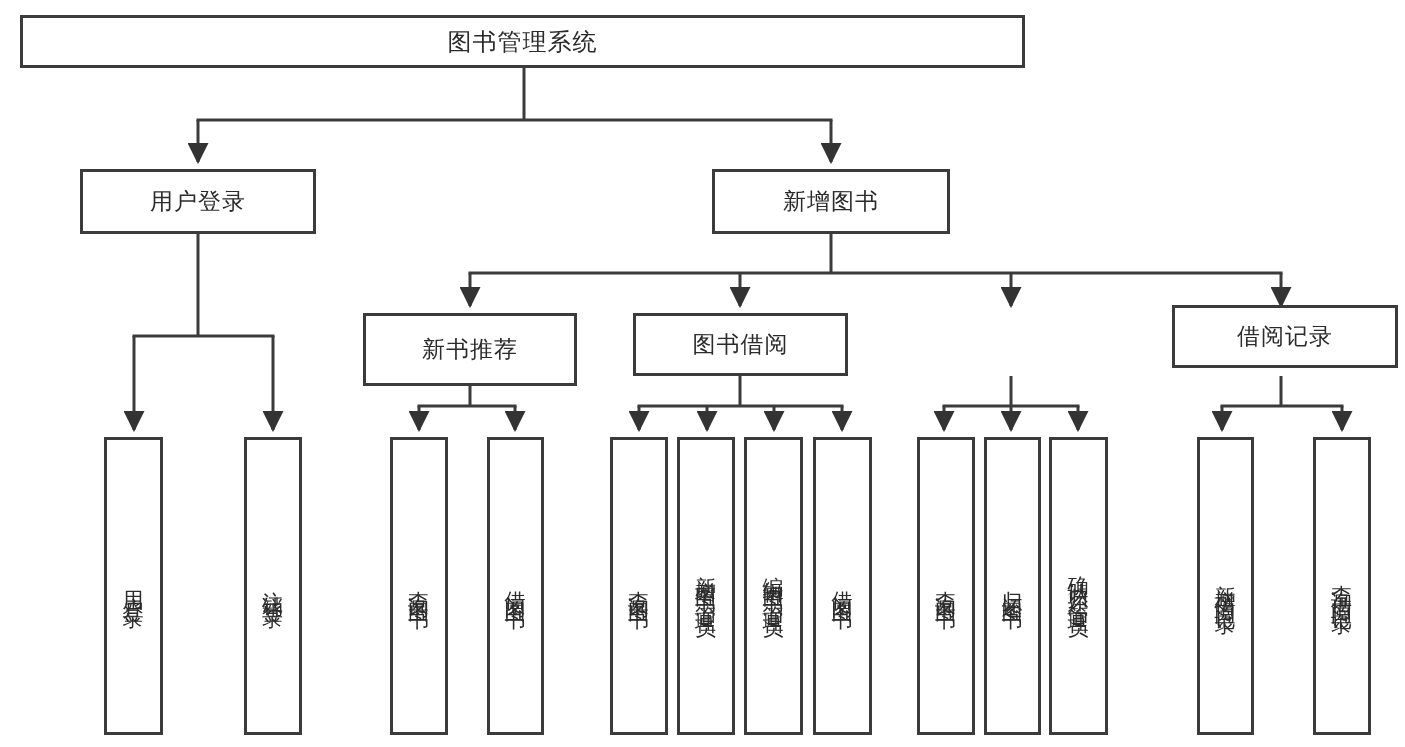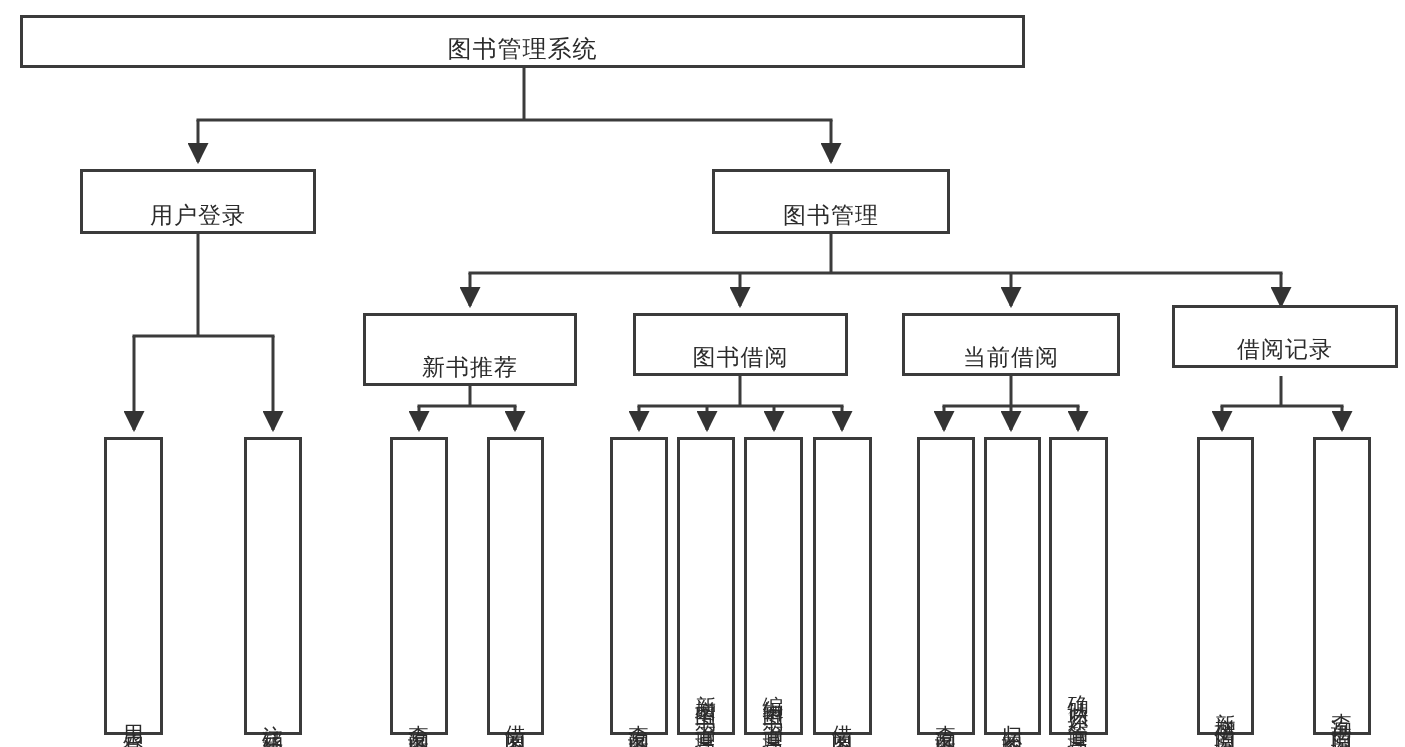--- a/index.html
+++ b/index.html
@@ -11,21 +11,21 @@
     font-family: "Liberation Sans", sans-serif;
     overflow: hidden;
   }
   #connectors { position: absolute; left: 0; top: 0; }
   .node {
     position: absolute;
     box-sizing: border-box;
     border: 3px solid #3b3b3b;
     background: #ffffff;
     display: flex;
-    align-items: flex-end;
+    align-items: center;
     justify-content: center;
     color: #2b2b2b;
   }
   .hnode span {
     font-size: 23px;
     letter-spacing: 1px;
     white-space: nowrap;
   }
   .root-node span { font-size: 24px; }
   .vnode span {
@@ -117,31 +117,28 @@
   </svg>
 
   <div class="node hnode root-node" style="left:20px; top:15px; width:1005px; height:53px">
     <span>图书管理系统</span>
   </div>
 
   <div class="node hnode" style="left:80px; top:169px; width:236px; height:65px">
     <span>用户登录</span>
   </div>
   <div class="node hnode" style="left:712px; top:169px; width:238px; height:65px">
-    <span>图书管理</span>
+    <span>新增图书</span>
   </div>
 
   <div class="node hnode" style="left:363px; top:313px; width:214px; height:73px">
     <span>新书推荐</span>
   </div>
   <div class="node hnode" style="left:633px; top:313px; width:215px; height:63px">
     <span>图书借阅</span>
-  </div>
-  <div class="node hnode" style="left:902px; top:313px; width:218px; height:63px">
-    <span>当前借阅</span>
   </div>
   <div class="node hnode" style="left:1172px; top:305px; width:226px; height:63px">
     <span>借阅记录</span>
   </div>
 
   <div class="node vnode leaf" style="left:104px; width:59px">
     <span>用户登录</span>
   </div>
   <div class="node vnode leaf" style="left:244px; width:58px">
     <span>注销登录</span>

